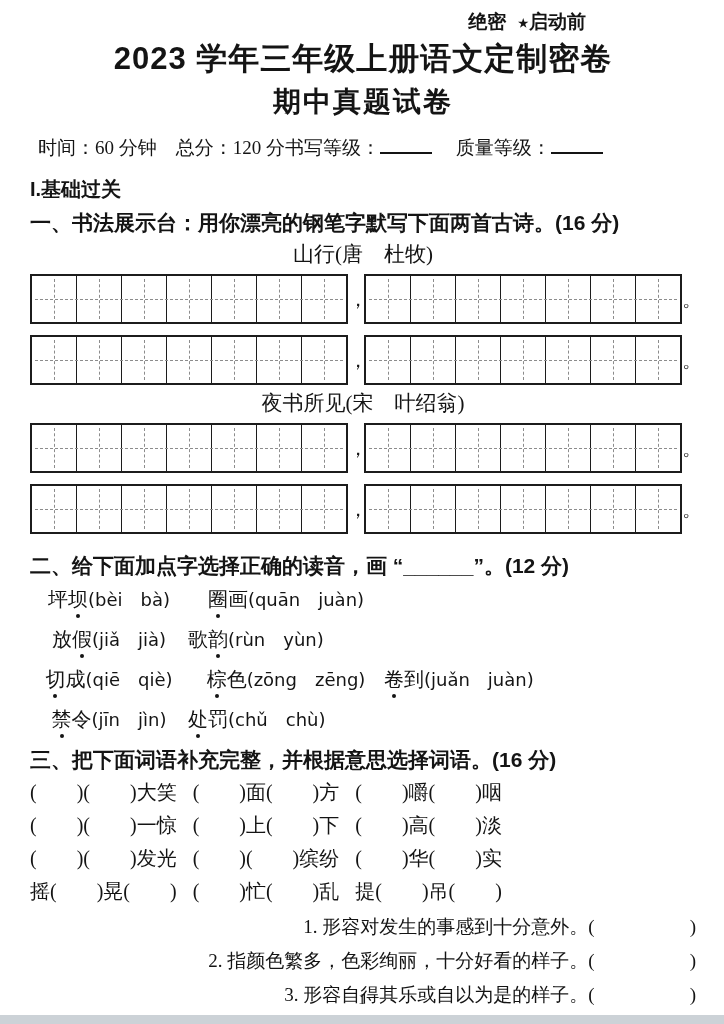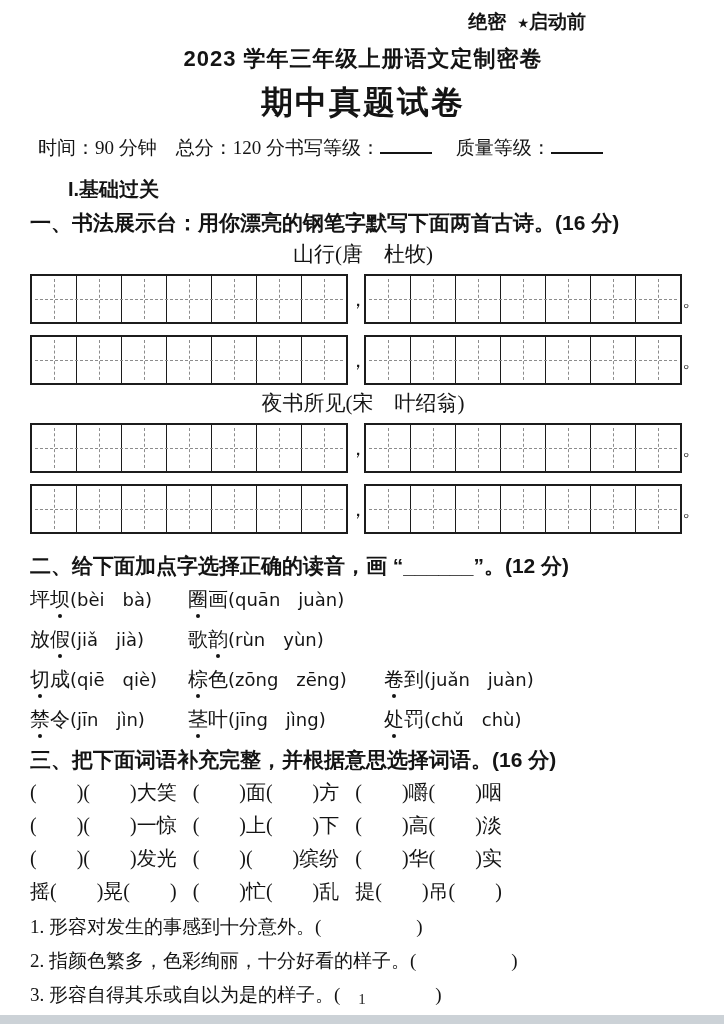--- a/index.html
+++ b/index.html
@@ -11,39 +11,39 @@
   .page{padding:12px 28px 0 30px;}
 
   .classification{
     text-align:right;padding-right:110px;
     font-family:Liberation Mono, monospace;
     font-weight:bold;font-size:19px;line-height:22px;
   }
   .main-title{
     margin-top:4px;text-align:center;
     font-family:"Liberation Sans","DejaVu Sans",sans-serif;
-    font-weight:bold;font-size:22px;line-height:42px;letter-spacing:1px;
+    font-weight:bold;font-size:31px;line-height:42px;letter-spacing:1px;
   }
   .sub-title{
     margin-top:5px;text-align:center;
     font-family:"Liberation Sans","DejaVu Sans",sans-serif;
-    font-weight:bold;font-size:32px;line-height:34px;letter-spacing:2px;
+    font-weight:bold;font-size:28px;line-height:34px;letter-spacing:2px;
   }
   .info-line{
     margin-top:15px;font-size:19px;line-height:26px;white-space:pre;
     padding-left:8px;
   }
   .blank{
     display:inline-block;width:52px;height:18px;
     border-bottom:2px solid #141414;vertical-align:baseline;
   }
   .part-heading{
     margin-top:15px;
     font-family:"Liberation Sans","DejaVu Sans",sans-serif;
-    font-weight:bold;font-size:20px;line-height:26px;margin-left:38px;
+    font-weight:bold;font-size:20px;line-height:26px;
   }
   .q-heading{
     margin-top:7px;
     font-family:"Liberation Sans","DejaVu Sans",sans-serif;
     font-weight:bold;font-size:21px;line-height:27px;
   }
   .poem-title{
     margin-top:5px;text-align:center;font-size:21px;line-height:27px;font-weight:normal;
   }
   .grow{display:flex;align-items:center;margin-top:6px;}
@@ -55,54 +55,54 @@
     content:"";position:absolute;top:3px;bottom:3px;left:50%;
     border-left:1px dashed #8c8c8c;
   }
   .gblock::after{
     content:"";position:absolute;left:3px;right:3px;top:50%;
     border-top:1px dashed #8c8c8c;
   }
   .gpunc{flex:none;width:16px;text-align:center;font-size:20px;line-height:20px;}
 
   .q2-row{display:flex;align-items:baseline;font-size:20px;line-height:26px;margin-top:7px;margin-bottom:13px;}
-  .q2-item{white-space:pre;}
+  .q2-item{white-space:pre;text-align:center;}
   .q2-item.c0{flex:0 0 158px;}
   .q2-item.c1{flex:0 0 196px;}
   .char{position:relative;display:inline-block;}
   .char.dotted::after{
     content:"";position:absolute;left:50%;transform:translateX(-50%);
     bottom:-6px;width:4px;height:4px;border-radius:50%;background:#141414;
   }
   .pinyin{font-family:"DejaVu Sans","Liberation Sans",sans-serif;font-size:18px;white-space:pre;}
 
   .q3-row{display:flex;font-size:20px;line-height:27px;margin-top:6px;white-space:pre;align-items:center;}
   .q3-group{margin-right:16px;white-space:pre;}
-  .def-line{font-size:19px;line-height:25px;margin-top:9px;white-space:pre;}
+  .def-line{font-size:19px;line-height:25px;margin-top:9px;white-space:pre;text-align:right;}
 
   .page-num{
     position:absolute;left:0;right:0;bottom:16px;text-align:center;
     font-size:15px;color:#222;
   }
   .bottom-strip{
     position:absolute;left:0;right:0;bottom:0;height:9px;background:#ccd2d7;
   }
 </style>
 </head>
 <body>
 
 <div class="page">
 
   <div class="classification">绝密 ★启动前</div>
 
   <div class="main-title">2023 学年三年级上册语文定制密卷</div>
 
   <div class="sub-title">期中真题试卷</div>
 
-  <div class="info-line"><span>时间：90 分钟</span><span>　</span><span>总分：120 分</span><span>书写等级：</span><span class="blank"></span><span>　 </span><span>质量等级：</span><span class="blank"></span></div>
+  <div class="info-line"><span>时间：60 分钟</span><span>　</span><span>总分：120 分</span><span>书写等级：</span><span class="blank"></span><span>　 </span><span>质量等级：</span><span class="blank"></span></div>
 
   <div class="part-heading">I.基础过关</div>
 
   <div class="q-heading">一、书法展示台：用你漂亮的钢笔字默写下面两首古诗。(16 分)</div>
 
   <div>
       <div class="poem-title">山行(唐　杜牧)</div>
       <div class="grow">
         <div class="gblock">
           <div class="gcell"></div>
@@ -205,21 +205,20 @@
         <span class="q2-item c0"><span class="char">放</span><span class="char dotted">假</span><span class="pinyin">(jiǎ　jià)</span></span>
         <span class="q2-item c2"><span class="char">歌</span><span class="char dotted">韵</span><span class="pinyin">(rùn　yùn)</span></span>
       </div>
       <div class="q2-row">
         <span class="q2-item c0"><span class="char dotted">切</span><span class="char">成</span><span class="pinyin">(qiē　qiè)</span></span>
         <span class="q2-item c1"><span class="char dotted">棕</span><span class="char">色</span><span class="pinyin">(zōng　zēng)</span></span>
         <span class="q2-item c2"><span class="char dotted">卷</span><span class="char">到</span><span class="pinyin">(juǎn　juàn)</span></span>
       </div>
       <div class="q2-row">
         <span class="q2-item c0"><span class="char dotted">禁</span><span class="char">令</span><span class="pinyin">(jīn　jìn)</span></span>
-        <span class="q2-item c1"><span class="char dotted">茎</span><span class="char">叶</span><span class="pinyin">(jīng　jìng)</span></span>
         <span class="q2-item c2"><span class="char dotted">处</span><span class="char">罚</span><span class="pinyin">(chǔ　chù)</span></span>
       </div>
     </div>
 
   <div class="q-heading" style="margin-top:4px;">三、把下面词语补充完整，并根据意思选择词语。(16 分)</div>
 
   <div>
       <div class="q3-row"><span class="q3-group">(　　)(　　)大笑</span><span class="q3-group">(　　)面(　　)方</span><span class="q3-group">(　　)嚼(　　)咽</span></div>
       <div class="q3-row"><span class="q3-group">(　　)(　　)一惊</span><span class="q3-group">(　　)上(　　)下</span><span class="q3-group">(　　)高(　　)淡</span></div>
       <div class="q3-row"><span class="q3-group">(　　)(　　)发光</span><span class="q3-group">(　　)(　　)缤纷</span><span class="q3-group">(　　)华(　　)实</span></div>

